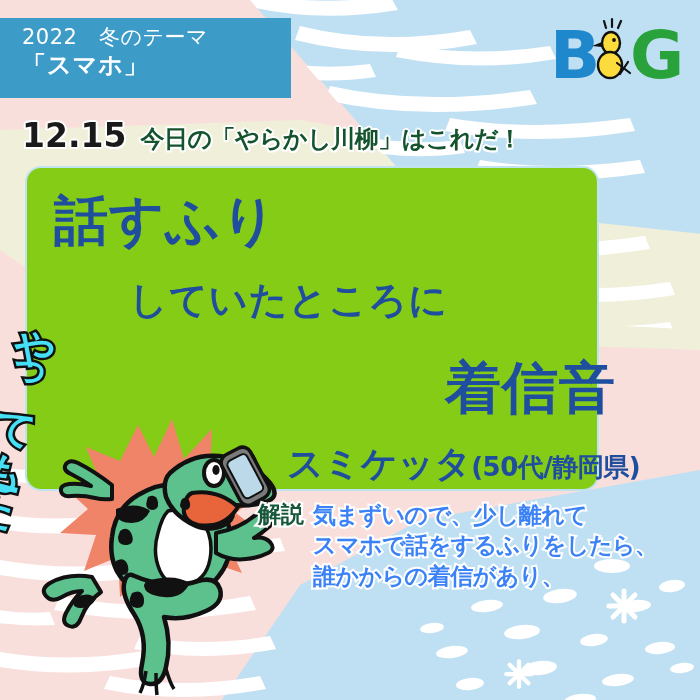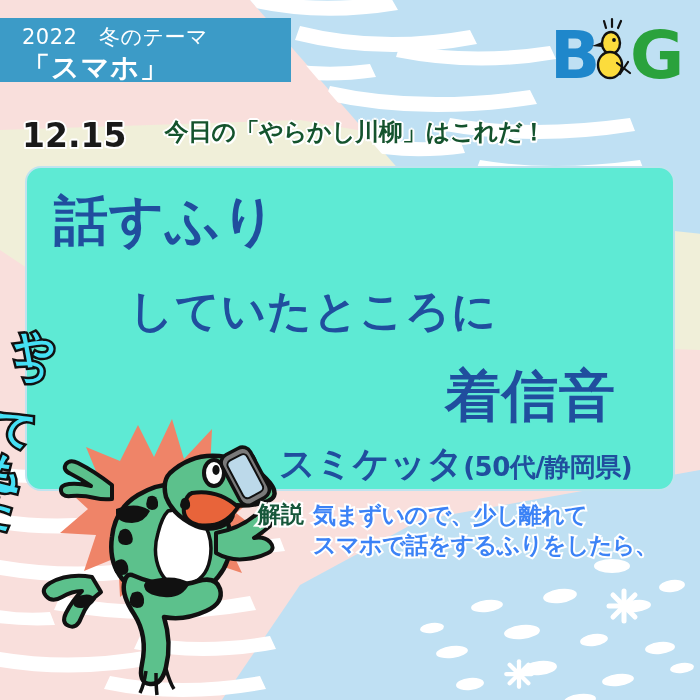--- a/index.html
+++ b/index.html
@@ -10,67 +10,67 @@
     overflow:hidden;
   }
   #stage { position:relative; width:700px; height:700px; overflow:hidden; background:#fff; }
 
   
   .bg-layer { position:absolute; inset:0; }
   .bg-svg { position:absolute; inset:0; width:700px; height:700px; }
 
   
   .theme-banner {
-    position:absolute; left:0; top:18px; width:291px; height:64px;
+    position:absolute; left:0; top:18px; width:291px; height:80px;
     background:#3c9bc7; z-index:6;
     padding:7px 0 0 22px;
   }
   .theme-line1 {
     color:#ffffff; font-size:21px; letter-spacing:.5px; line-height:1.15;
     font-weight:400; white-space:nowrap;
   }
   .theme-line2 {
-    color:#ffffff; font-size:28px; font-weight:bold; line-height:1.25;
+    color:#ffffff; font-size:24px; font-weight:bold; line-height:1.25;
     letter-spacing:1px; white-space:nowrap; margin-top:1px;
   }
 
   
   .date-row {
     position:absolute; left:22px; top:116px; z-index:7;
-    display:flex; align-items:flex-start; gap:38px;
+    display:flex; align-items:flex-end; gap:14px;
     white-space:nowrap;
   }
   .date-num {
     font-size:33px; font-weight:bold; color:#1a1a1a; letter-spacing:0px;
     text-shadow: 2px 0 #fff,-2px 0 #fff,0 2px #fff,0 -2px #fff,
                  1.5px 1.5px #fff,-1.5px 1.5px #fff,1.5px -1.5px #fff,-1.5px -1.5px #fff;
   }
   .date-label {
     font-size:24px; font-weight:bold; color:#14532d; letter-spacing:-.5px;
     text-shadow: 2px 0 #fff,-2px 0 #fff,0 2px #fff,0 -2px #fff,
                  1.5px 1.5px #fff,-1.5px 1.5px #fff,1.5px -1.5px #fff,-1.5px -1.5px #fff;
   }
 
   
   .senryu-card {
-    position:absolute; left:25px; top:166px; width:650px; height:325px;
-    background:#5eead4; border:2px solid #bfe3ef; border-radius:16px;
+    position:absolute; left:25px; top:166px; width:574px; height:325px;
+    background:#84cc16; border:2px solid #bfe3ef; border-radius:16px;
     z-index:5;
     text-decoration:underline;
   }
   .poem {
     position:absolute; left:0; top:0; width:650px; z-index:8;
     color:#204e9e; font-weight:bold; pointer-events:none;
   }
   .poem-line { white-space:nowrap; line-height:1.0; }
   .poem-l1 { position:absolute; left:27px;  top:26px;  font-size:54px; letter-spacing:1px; }
-  .poem-l2 { position:absolute; left:102px; top:121px; font-size:44px; letter-spacing:1px; }
-  .poem-l3 { position:absolute; left:418px; top:200px; font-size:56px; letter-spacing:1px; }
+  .poem-l2 { position:absolute; left:102px; top:113px; font-size:38px; letter-spacing:1px; }
+  .poem-l3 { position:absolute; left:418px; top:192px; font-size:56px; letter-spacing:1px; }
   .author {
-    position:absolute; left:252px; top:272px; white-space:nowrap;
+    position:absolute; left:260px; top:272px; white-space:nowrap;
     color:#204e9e; font-weight:bold; z-index:8;
   }
   .author-name { font-size:36px; letter-spacing:0px; }
   .author-meta { font-size:26px; letter-spacing:-.5px; }
 
   
   .yattemota {
     position:absolute; left:28px; top:300px; z-index:9;
     transform:rotate(14deg); transform-origin:top left;
     writing-mode:vertical-rl; text-orientation:upright;
@@ -312,16 +312,17 @@
       <rect x="0" y="0" width="32" height="56" rx="9" fill="#7a7a7a" stroke="#111" stroke-width="3.5"></rect>
       <rect x="5" y="7" width="22" height="42" rx="5" fill="#bcd9ea" stroke="#111" stroke-width="2"></rect>
     </g>
   </svg>
 
   <div class="explain">
     <div class="explain-label">解説</div>
     <div class="explain-body">
       <div>気まずいので、少し離れて</div>
       <div>スマホで話をするふりをしたら、</div>
+      <div>誰かからの着信があり、</div>
     </div>
   </div>
 
 </div>
 
 </body></html>

